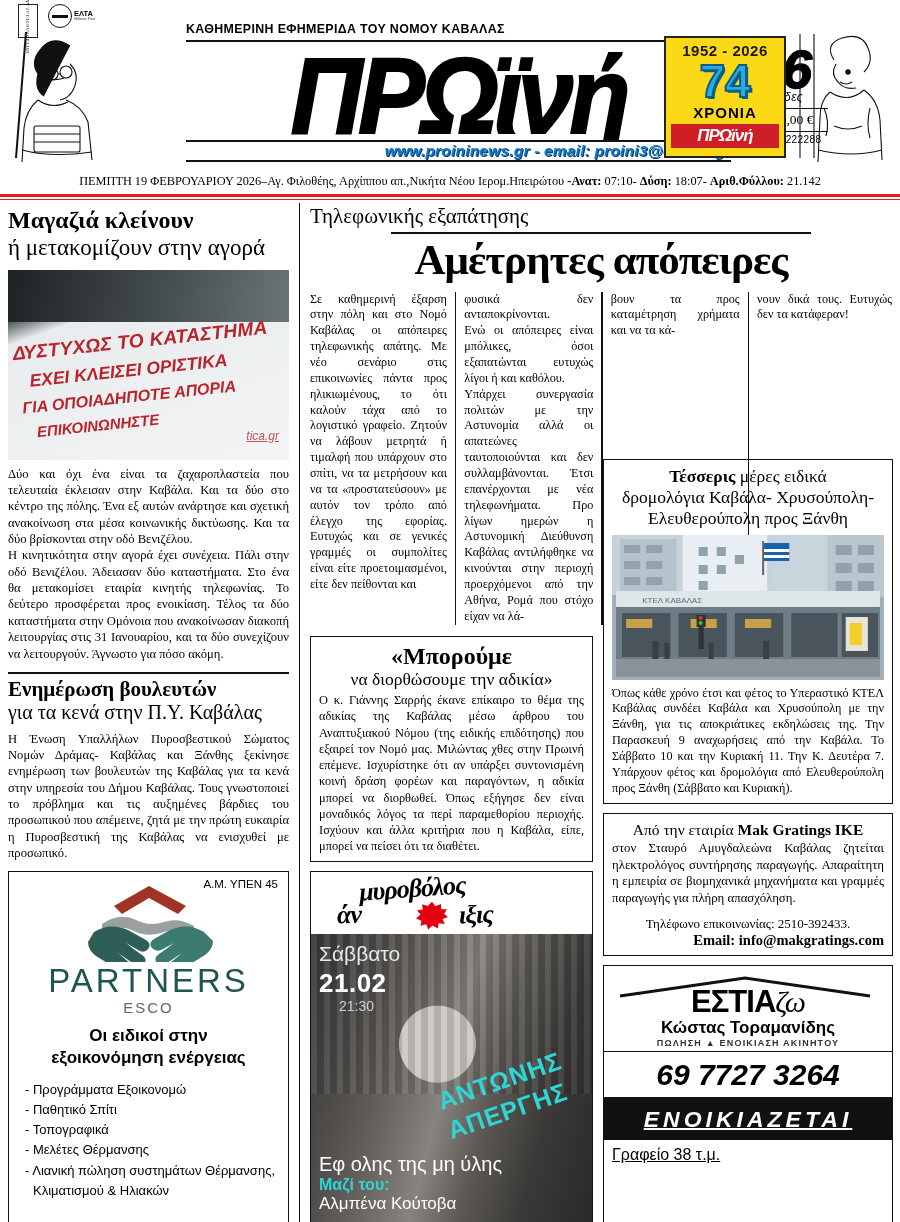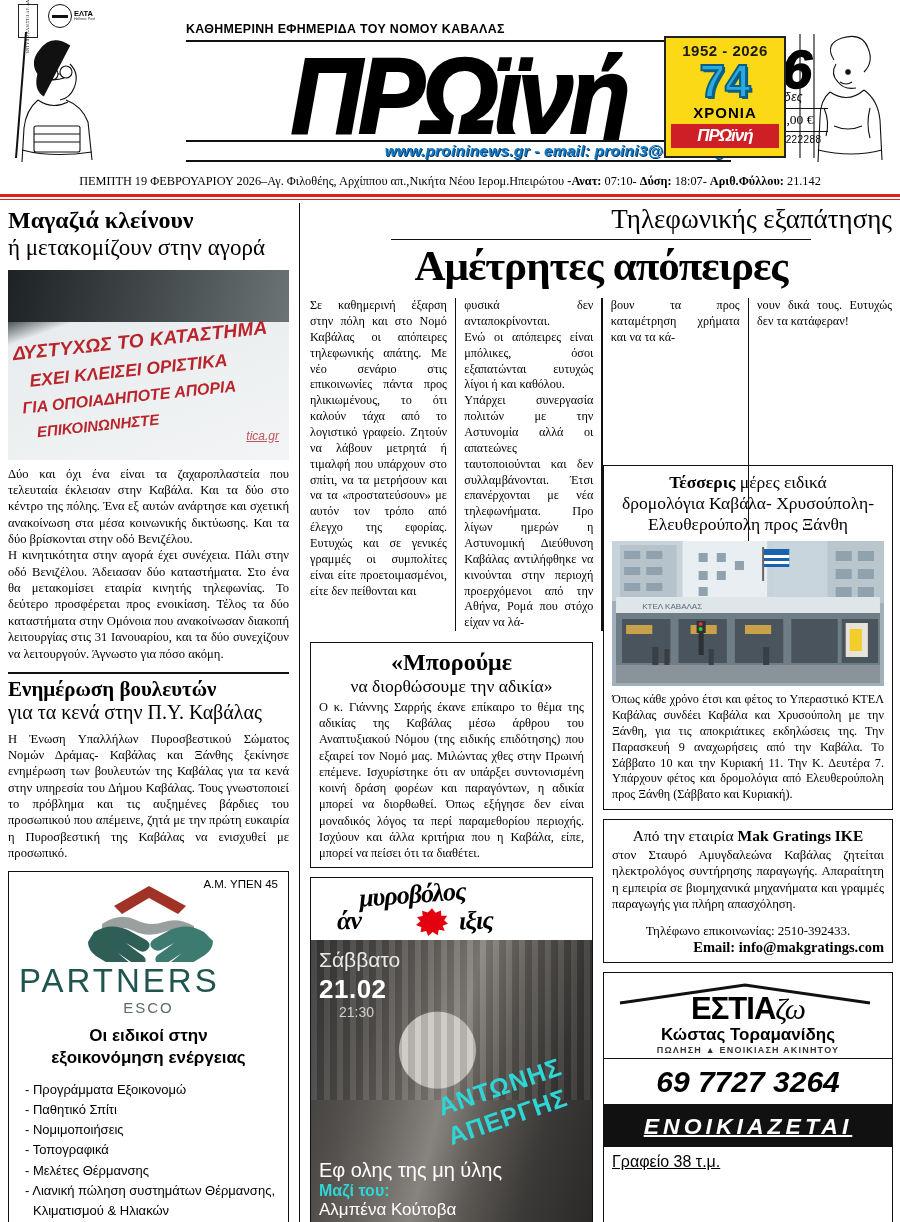--- a/index.html
+++ b/index.html
@@ -101,28 +101,28 @@
 
   .sec-rule { border-top:2.2px solid #111; margin:10px 0 4px 0; }
 
   .story2-title { font-size:21px; font-weight:bold; line-height:1.12;}
   .story2-sub { font-size:20px; line-height:1.16; }
 
   
   .ad-partners { border:1.6px solid #111; margin-top:10px; padding:8px 10px 6px 10px; font-family:"Liberation Sans", sans-serif; position:relative; height:398px;}
   .am-upen { position:absolute; right:10px; top:6px; font-size:11.5px; }
   .hands { width:100%; height:78px; display:flex; align-items:center; justify-content:center; margin-top:4px;}
-  .partners-word { text-align:left; font-size:33px; color:#20554f; letter-spacing:3px; line-height:1; margin-top:2px;}
+  .partners-word { text-align:center; font-size:33px; color:#20554f; letter-spacing:3px; line-height:1; margin-top:2px;}
   .esco-word { text-align:center; font-size:15px; color:#5d6a6a; letter-spacing:2px; margin-top:2px;}
   .partners-claim { text-align:center; font-size:17px; font-weight:bold; line-height:1.25; margin-top:9px;}
   .partners-list { margin-top:12px; font-size:13px; line-height:1.55; padding-left:6px;}
   .partners-list li { list-style:none; text-indent:-8px; padding-left:8px;}
 
   
-  .kicker { text-align:right; font-size:27px; padding-top:2px; line-height:1.1;}
+  .kicker { text-align:left; font-size:21px; padding-top:2px; line-height:1.1;}
   .kicker-rule { width:420px; height:1.6px; background:#111; margin:4px auto 0 auto;}
   .main-head { text-align:center; font-size:43px; font-weight:bold; line-height:1.02; letter-spacing:-1px; margin-top:4px;}
 
   .main-cols { display:flex; margin-top:10px; gap:0; }
   .mc { font-size:12.2px; line-height:1.3; text-align:justify; }
   .mc1 { width:146px; padding-right:8px; }
   .mc2 { width:146px; padding:0 8px; }
   .mc3 { width:146px; padding:0 8px; }
   .mc4 { width:144px; padding-left:8px; }
 
@@ -316,21 +316,20 @@
         <div class="partners-word">PARTNERS</div>
         <div class="esco-word">ESCO</div>
         <div class="partners-claim">
           <div>Οι ειδικοί στην</div>
           <div>εξοικονόμηση ενέργειας</div>
         </div>
 
         <ul class="partners-list">
           <li>- Προγράμματα Εξοικονομώ</li>
           <li>- Παθητικό Σπίτι</li>
-          <li>- Νομιμοποιήσεις</li>
           <li>- Τοπογραφικά</li>
           <li>- Μελέτες Θέρμανσης</li>
           <li>- Λιανική πώληση συστημάτων Θέρμανσης, Κλιματισμού &amp; Ηλιακών</li>
         </ul>
 
       </div>
     </div>
 
     <div class="col-main">
 

